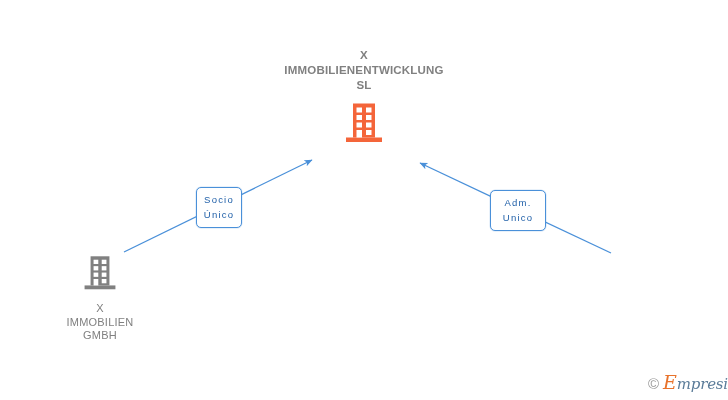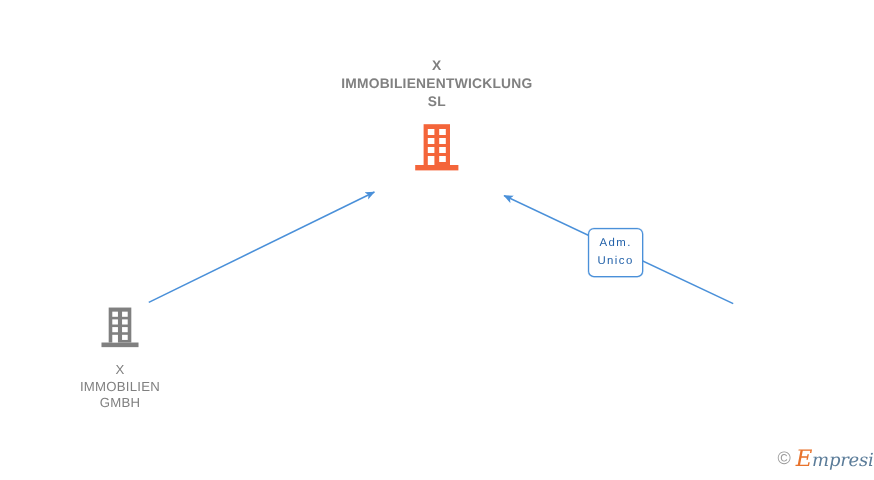--- a/index.html
+++ b/index.html
@@ -95,21 +95,21 @@
     box-shadow: 0 0 0 0.5px rgba(74,144,217,0.25);
   }
   #edge-label-socio {
     left: 196px;
     top: 187px;
     width: 46px;
   }
   #edge-label-adm {
     left: 490px;
     top: 190px;
-    width: 46px;
+    width: 56px;
   }
 
   
   #watermark {
     position: absolute;
     left: 648px;
     top: 374px;
     display: flex;
     align-items: center;
     gap: 4px;
@@ -188,20 +188,22 @@
         <rect x="12.5" y="28" width="5.5" height="7.5" fill="#ffffff"></rect>
         <rect x="22" y="28" width="5.5" height="5" fill="#ffffff"></rect>
       </svg>
     </div>
     <div class="node-label">X
 IMMOBILIEN
 GMBH</div>
   </div>
 
 
+  <div class="edge-label" id="edge-label-socio">Socio
+Único</div>
 
   <div class="edge-label" id="edge-label-adm">Adm.
 Unico</div>
 
   <div id="watermark">
     <span class="wm-c">©</span>
     <span class="wm-text"><span class="wm-first">E</span><span>mpresia</span></span>
   </div>
 
 </div>

